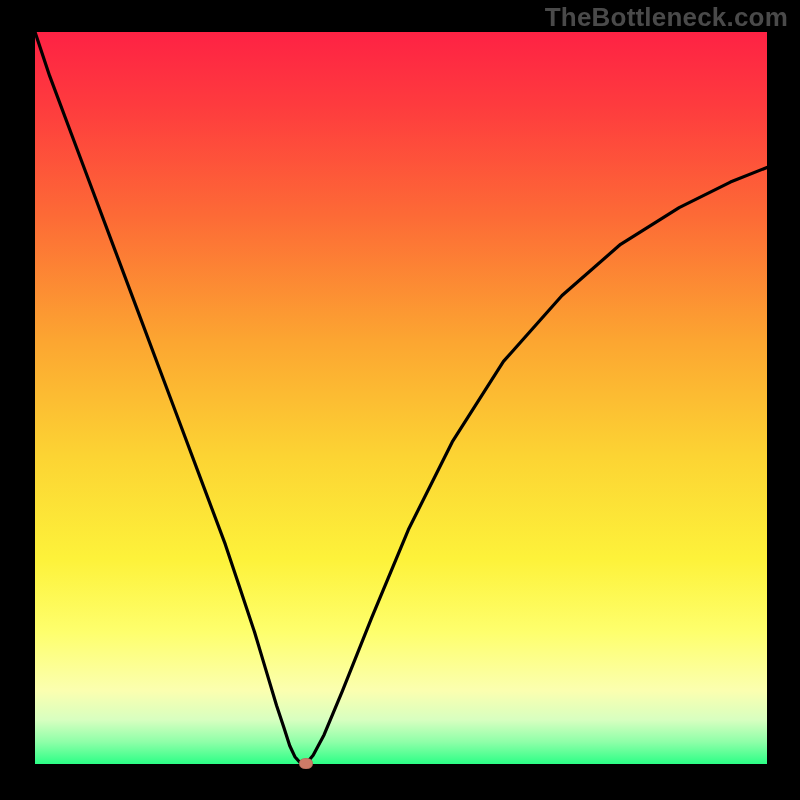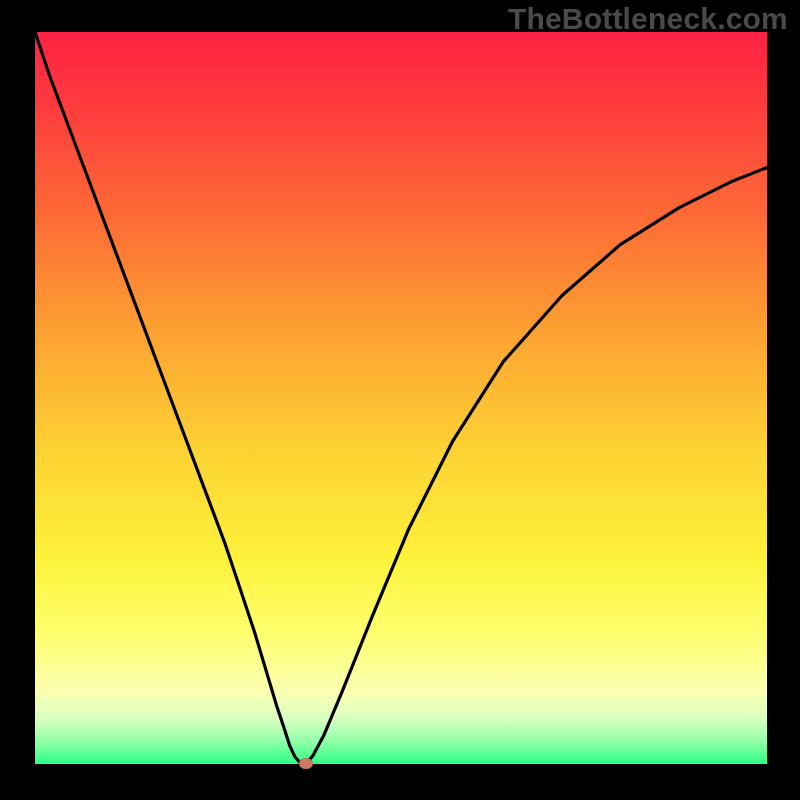--- a/index.html
+++ b/index.html
@@ -15,21 +15,21 @@
     position: relative;
     width: 800px;
     height: 800px;
     background: #000;
   }
   .watermark {
     position: absolute;
     top: 2px;
     right: 12px;
     color: #4a4a4a;
-    font-size: 30px;
+    font-size: 26px;
     font-weight: 600;
     letter-spacing: 0.2px;
     z-index: 10;
     user-select: none;
   }
   .plot {
     position: absolute;
     left: 35px;
     top: 32px;
     width: 732px;

